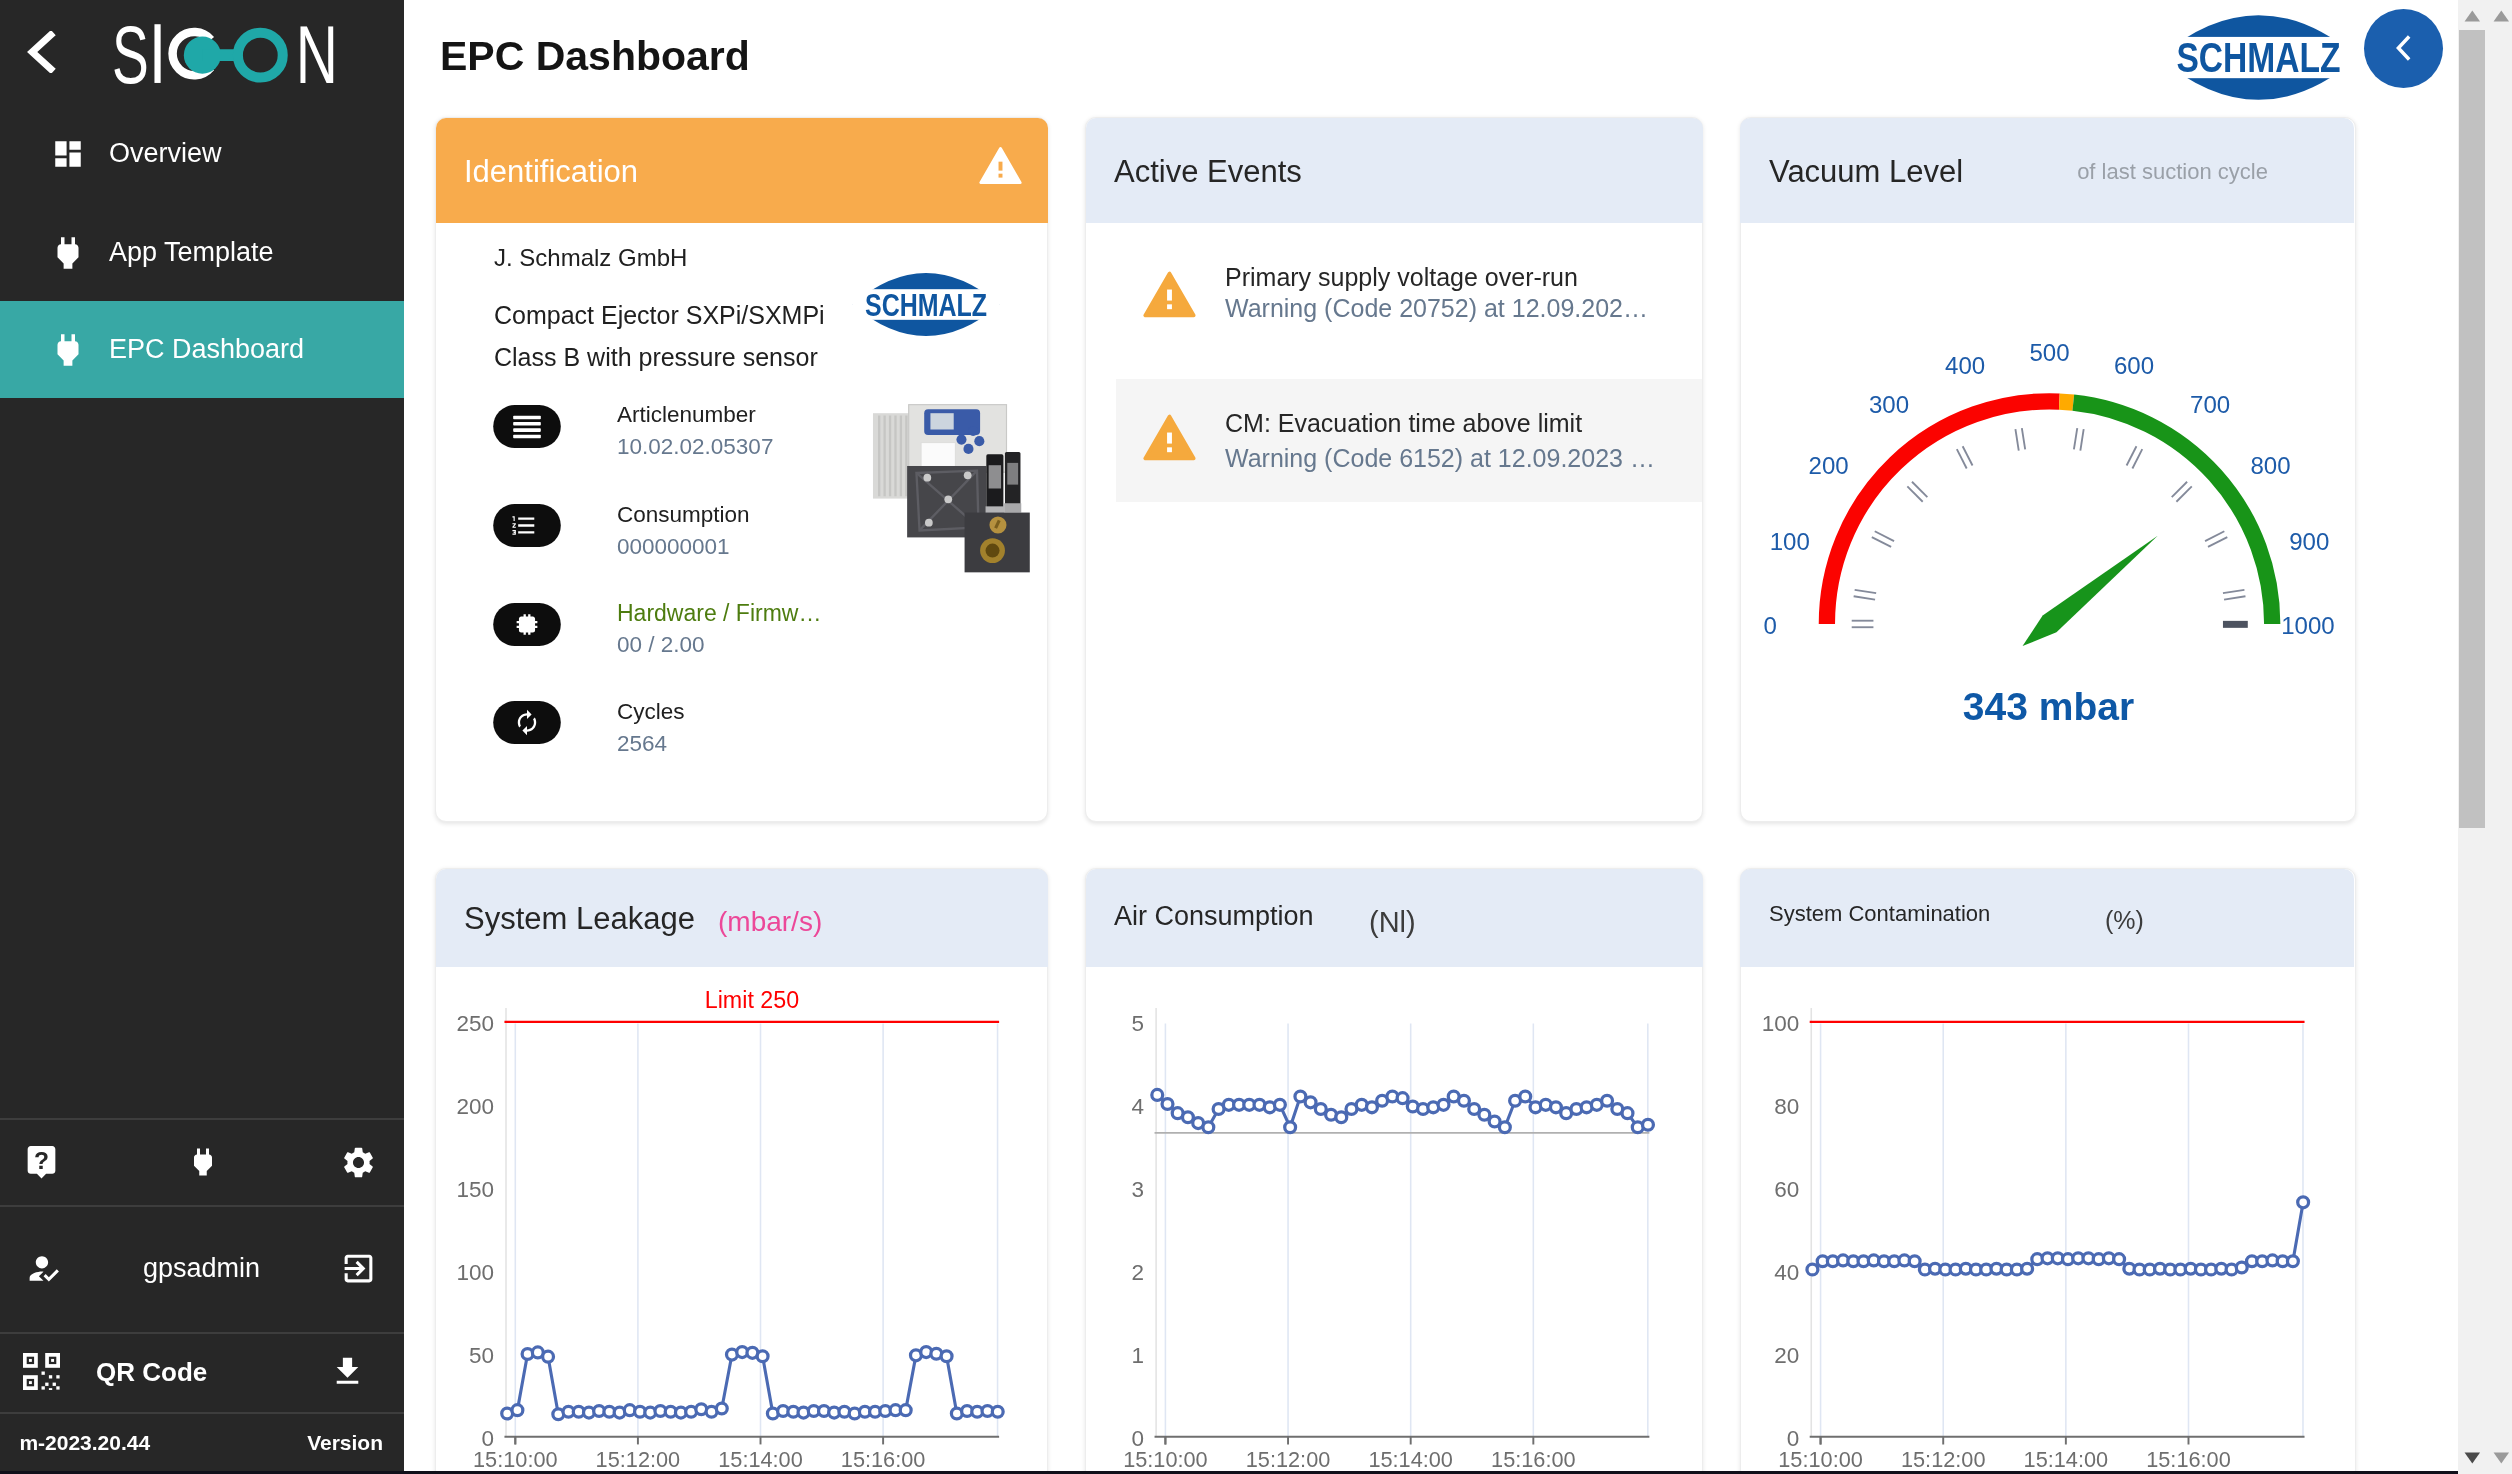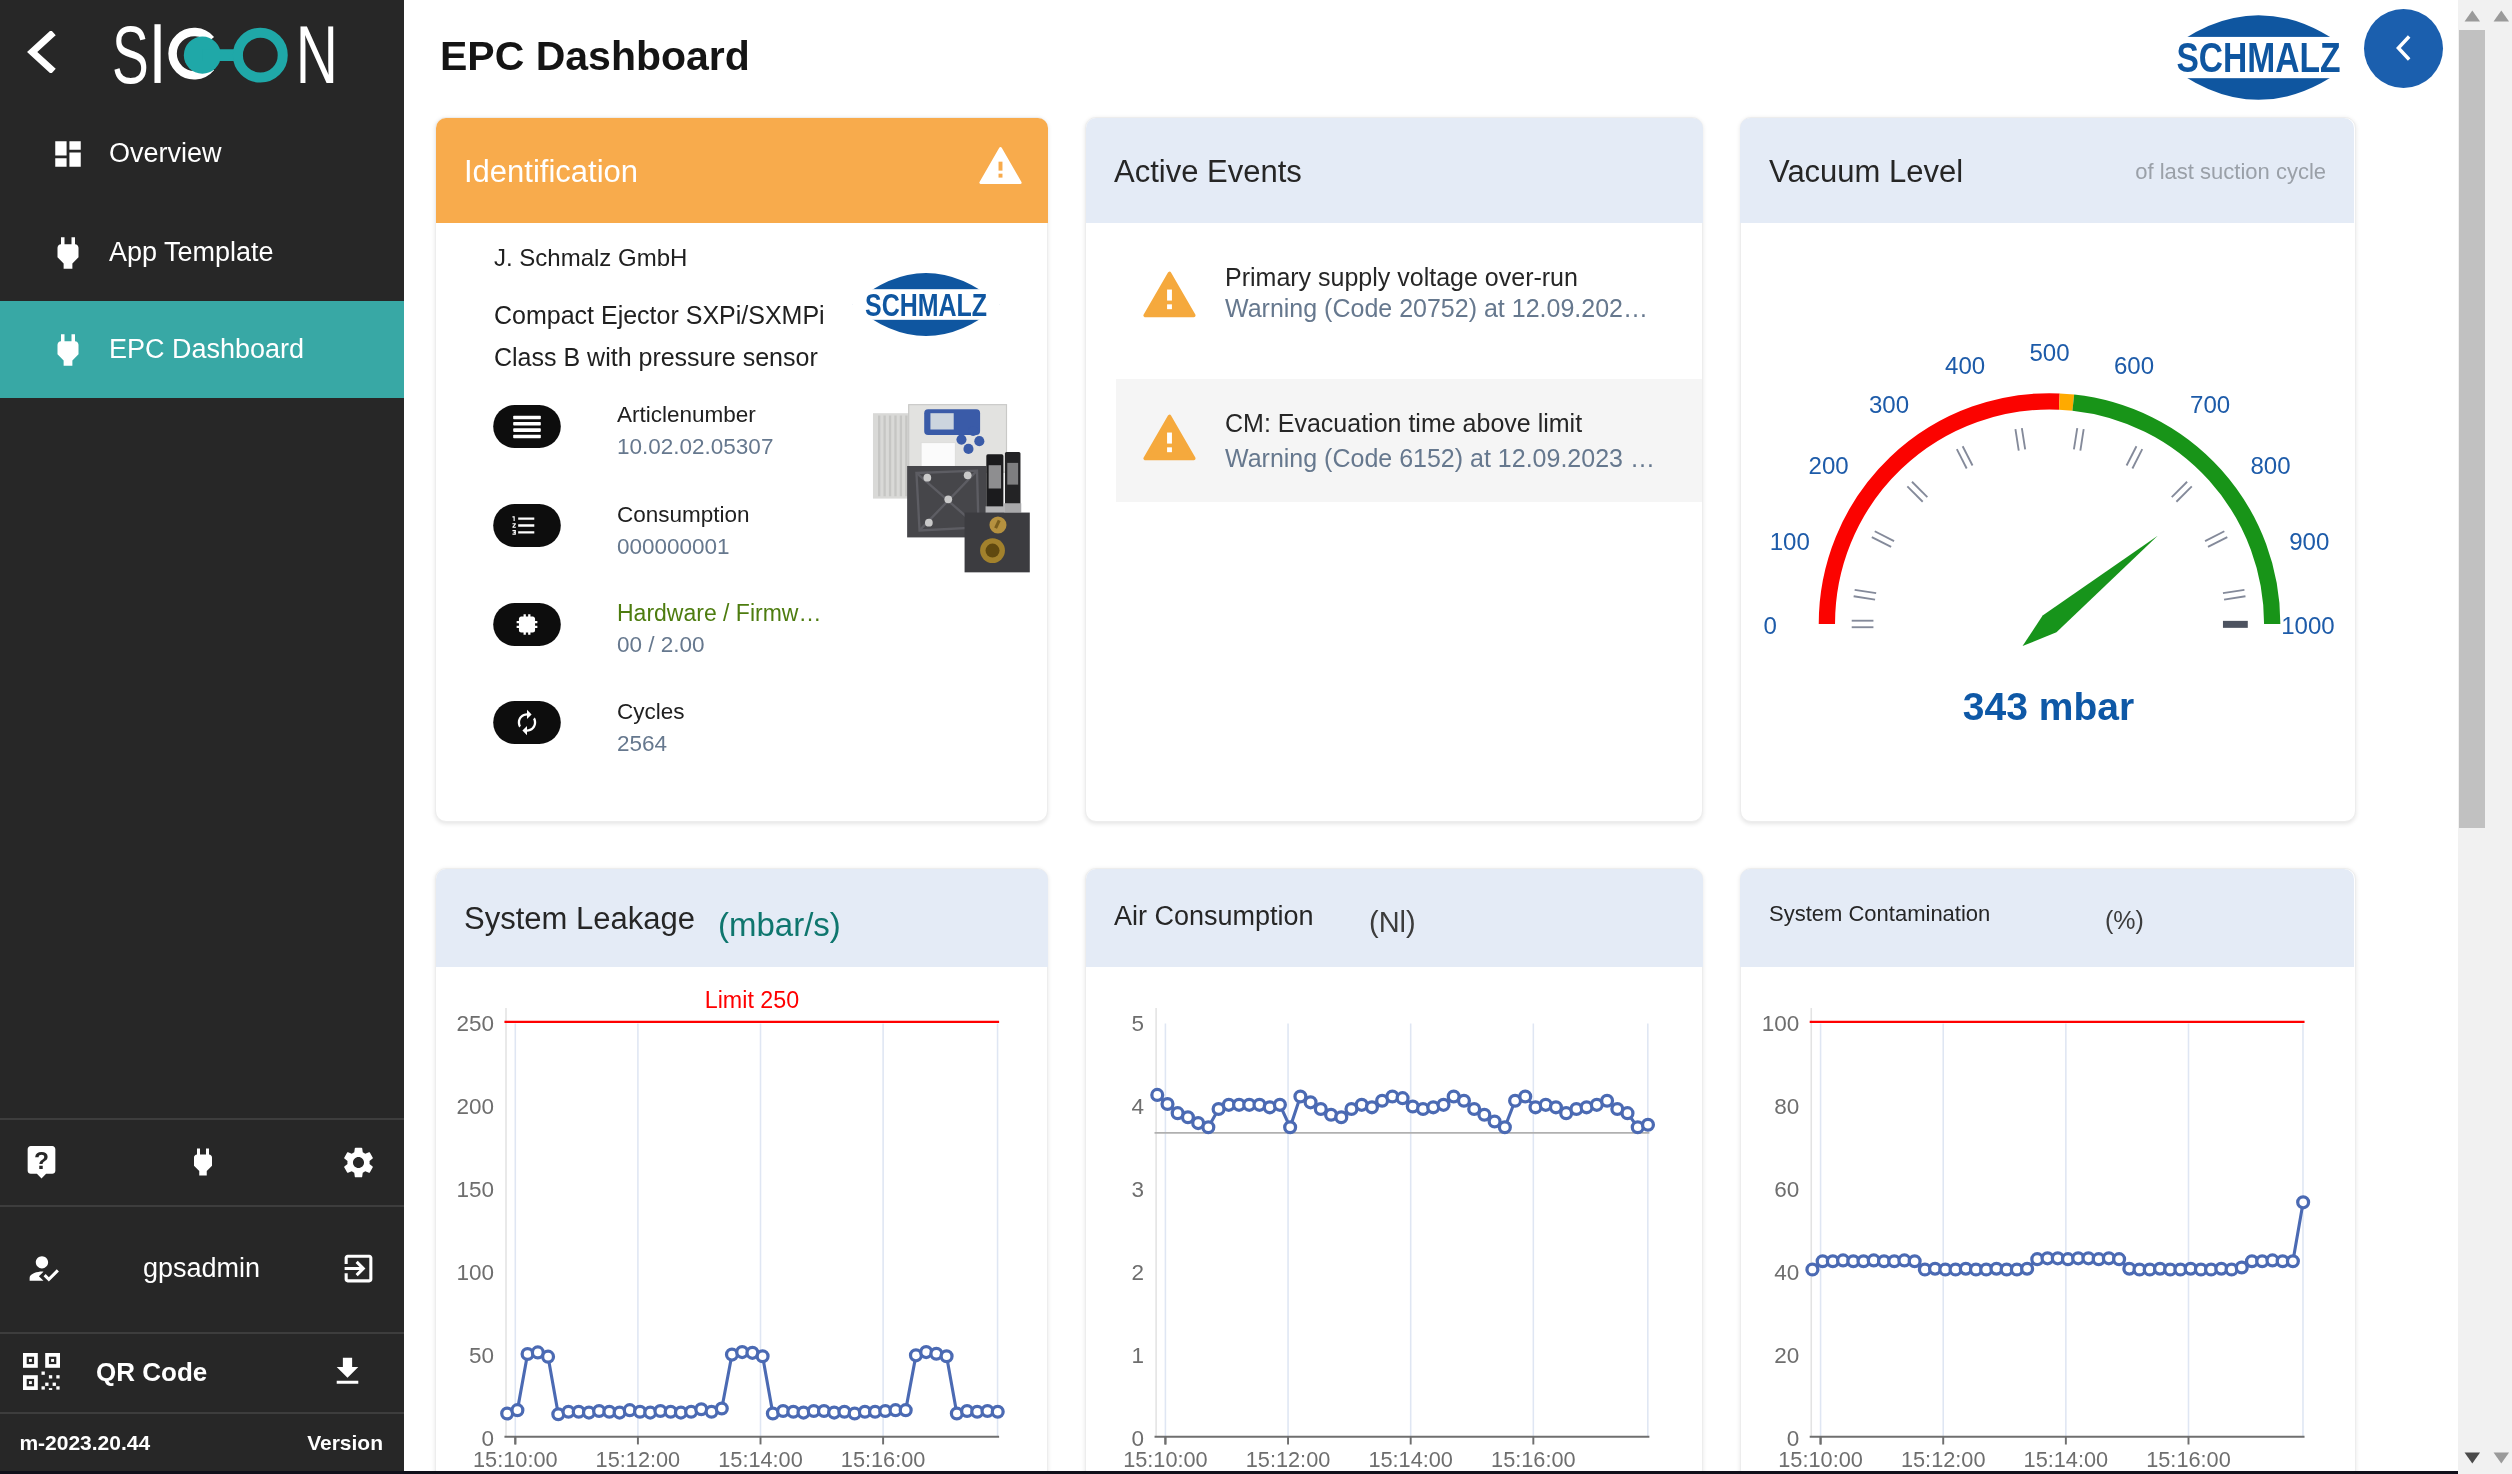--- a/index.html
+++ b/index.html
@@ -104,24 +104,24 @@
 <div class="abs" style="left:464px;top:154px;font-size:31px;color:#fff">Identification</div>
 <svg style="position:absolute;left:979px;top:145px" width="43" height="43" viewBox="0 0 24 24">
     <path d="M1 21h22L12 2 1 21z" fill="#fff" stroke="#fff" stroke-width="1.6" stroke-linejoin="round"></path>
     <rect x="10.9" y="9.3" width="2.2" height="5" fill="#f8ab4c"></rect>
     <rect x="10.9" y="16" width="2.2" height="2.2" fill="#f8ab4c"></rect>
   </svg>
 <div class="abs" style="left:1086px;top:118px;width:617px;height:105px;background:#e4ebf6;border-radius:10px 10px 0 0"></div>
 <div class="abs" style="left:1114px;top:154px;font-size:31px;color:#262626">Active Events</div>
 <div class="abs" style="left:1740px;top:118px;width:614px;height:105px;background:#e4ebf6;border-radius:10px 10px 0 0"></div>
 <div class="abs" style="left:1769px;top:154px;font-size:31px;color:#262626">Vacuum Level</div>
-<div class="abs" style="left:2019px;top:159px;width:307px;height:26.4px;text-align:right;font-size:22px;color:#9aa0a8">of last suction cycle</div>
+<div class="abs" style="left:2019px;top:159px;width:307px;height:26.4px;text-align:center;font-size:22px;color:#9aa0a8">of last suction cycle</div>
 <div class="abs" style="left:436px;top:869px;width:612px;height:98px;background:#e4ebf6;border-radius:10px 10px 0 0"></div>
 <div class="abs" style="left:464px;top:901px;font-size:31px;color:#262626">System Leakage</div>
-<div class="abs" style="left:718px;top:906px;font-size:33px;color:#0f766e">(mbar/s)</div>
+<div class="abs" style="left:718px;top:906px;font-size:28px;color:#ec4899">(mbar/s)</div>
 <div class="abs" style="left:1086px;top:869px;width:617px;height:98px;background:#e4ebf6;border-radius:10px 10px 0 0"></div>
 <div class="abs" style="left:1114px;top:901px;font-size:27px;color:#262626">Air Consumption</div>
 <div class="abs" style="left:1369px;top:906px;font-size:29px;color:#3c3c3c">(Nl)</div>
 <div class="abs" style="left:1740px;top:869px;width:614px;height:98px;background:#e4ebf6;border-radius:10px 10px 0 0"></div>
 <div class="abs" style="left:1769px;top:901px;font-size:22px;color:#262626">System Contamination</div>
 <div class="abs" style="left:2105px;top:906px;font-size:25px;color:#3c3c3c">(%)</div>
 <div class="abs" style="left:494px;top:244px;font-size:24px;font-weight:normal;color:#202020">J. Schmalz GmbH</div>
 <div class="abs" style="left:494px;top:294px;font-size:25px;color:#202020;line-height:42px">Compact Ejector SXPi/SXMPi<br>Class B with pressure sensor</div>
 <svg style="position:absolute;left:852px;top:273px" width="148" height="63" viewBox="0 0 190 81">
     <path d="M 0 40.5 Q 95.0 -40.5 190 40.5 Q 95.0 121.5 0 40.5 Z" fill="#0f56a0"></path>

